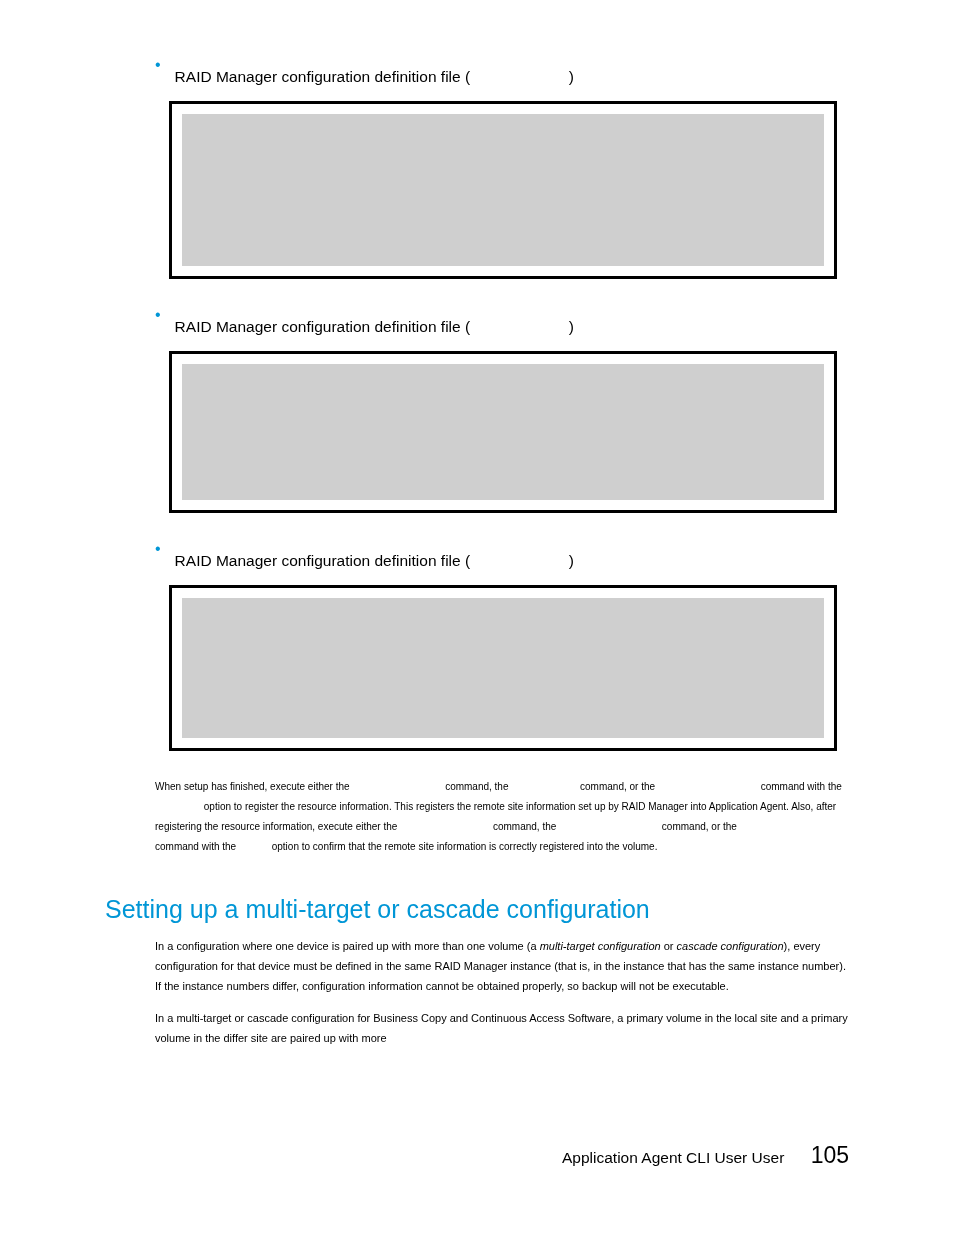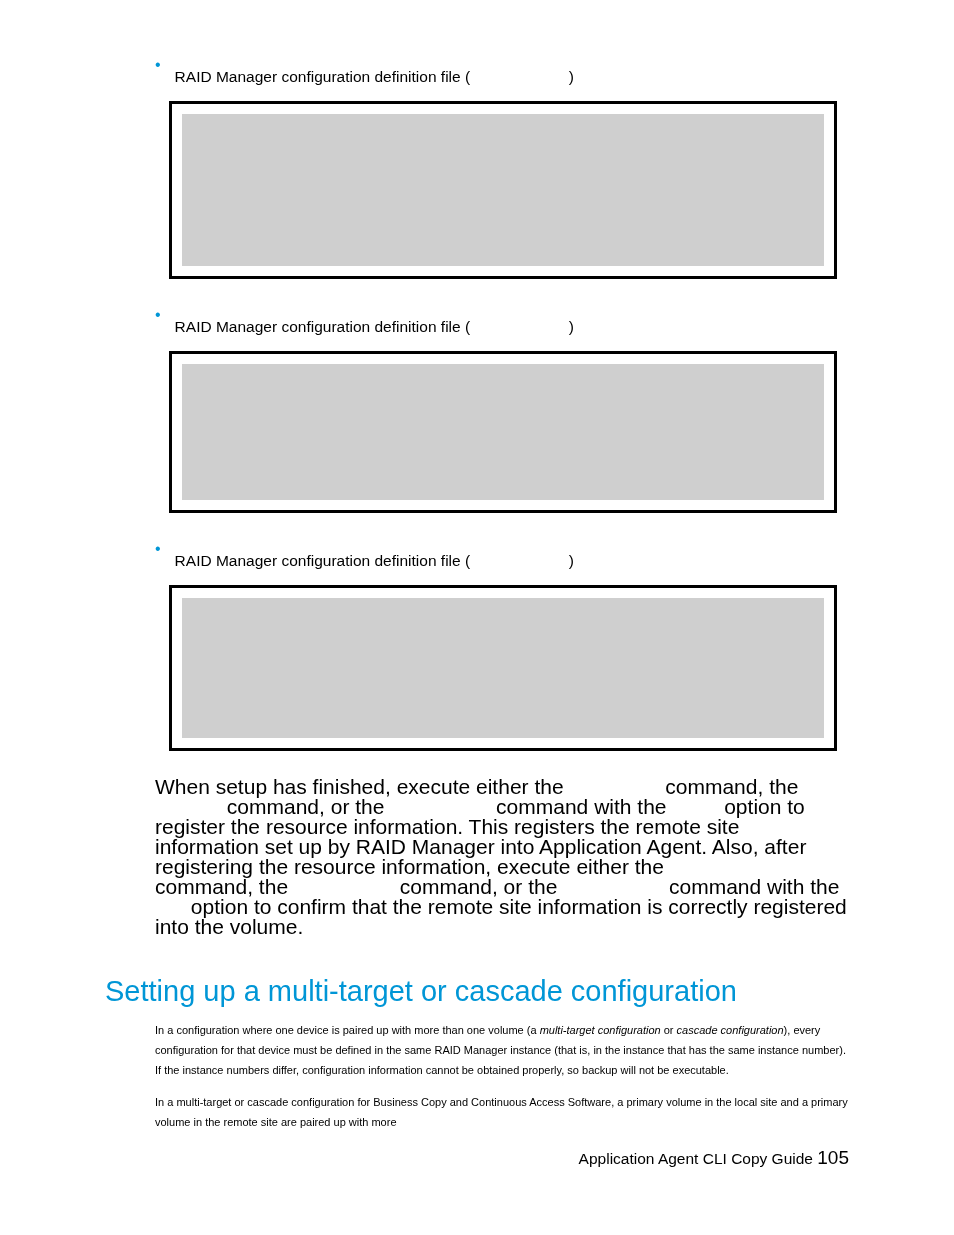--- a/index.html
+++ b/index.html
@@ -6,26 +6,26 @@
   html, body { width: 954px; height: 1235px; background: #fff; font-family: Arial, Helvetica, sans-serif; color: #000; }
   .page { position: relative; width: 954px; height: 1235px; padding: 55px 105px 0 105px; }
   .bullet-row { display: flex; align-items: flex-start; margin-left: 50px; margin-bottom: 14px; font-size: 15.5px; }
   .bullet-dot { color: #0096d6; font-size: 16px; line-height: 20px; margin-right: 14px; }
   .bullet-text { line-height: 20px; margin-top: 12px; }
   .codebox { margin-left: 64px; width: 668px; border: 3px solid #000; padding: 10px; margin-bottom: 26px; }
   .codebox-inner { background: #cfcfcf; width: 100%; }
   .codebox-inner.h1 { height: 152px; }
   .codebox-inner.h2 { height: 136px; }
   .codebox-inner.h3 { height: 140px; }
-  .para { margin-left: 50px; font-size: 21px; line-height: 20px; margin-top: 16px; }
-  .heading { color: #0096d6; font-size: 29px; font-weight: 400; margin-top: 38px; margin-left: 0; }
+  .para { margin-left: 50px; font-size: 10px; line-height: 20px; margin-top: 16px; }
+  .heading { color: #0096d6; font-size: 25px; font-weight: 400; margin-top: 38px; margin-left: 0; }
   .sub-para { margin-left: 50px; font-size: 11px; line-height: 20px; margin-top: 12px; }
   .italic { font-style: italic; }
   .footer { position: absolute; bottom: 66px; right: 105px; font-size: 15.5px; }
-  .footer .pn { font-size: 19px; }
+  .footer .pn { margin-left: 22px; font-size: 23px; }
 </style>
 </head>
 <body>
 
 <div class="page">
 
   <div class="bullet-row">
     <span class="bullet-dot">•</span>
     <span class="bullet-text">
       <span>RAID Manager configuration definition file (</span>
@@ -80,20 +80,20 @@
     <span style="display:inline-block;width:30px;"></span>
     <span> option to confirm that the remote site information is correctly registered into the volume.</span>
   </div>
 
   <h2 class="heading">Setting up a multi-target or cascade configuration</h2>
 
   <div class="sub-para">
     <span>In a configuration where one device is paired up with more than one volume (a </span><span class="italic">multi-target configuration</span><span> or </span><span class="italic">cascade configuration</span><span>), every configuration for that device must be defined in the same RAID Manager instance (that is, in the instance that has the same instance number). If the instance numbers differ, configuration information cannot be obtained properly, so backup will not be executable.</span>
   </div>
 
-  <div class="sub-para">In a multi-target or cascade configuration for Business Copy and Continuous Access Software, a primary volume in the local site and a primary volume in the remote site are paired up with more</div>
+  <div class="sub-para">In a multi-target or cascade configuration for Business Copy and Continuous Access Software, a primary volume in the local site and a primary volume in the differ site are paired up with more</div>
 
   <div class="footer">
-    <span>Application Agent CLI Copy Guide</span>
+    <span>Application Agent CLI User User</span>
     <span class="pn">105</span>
   </div>
 
 </div>
 
 </body></html>

